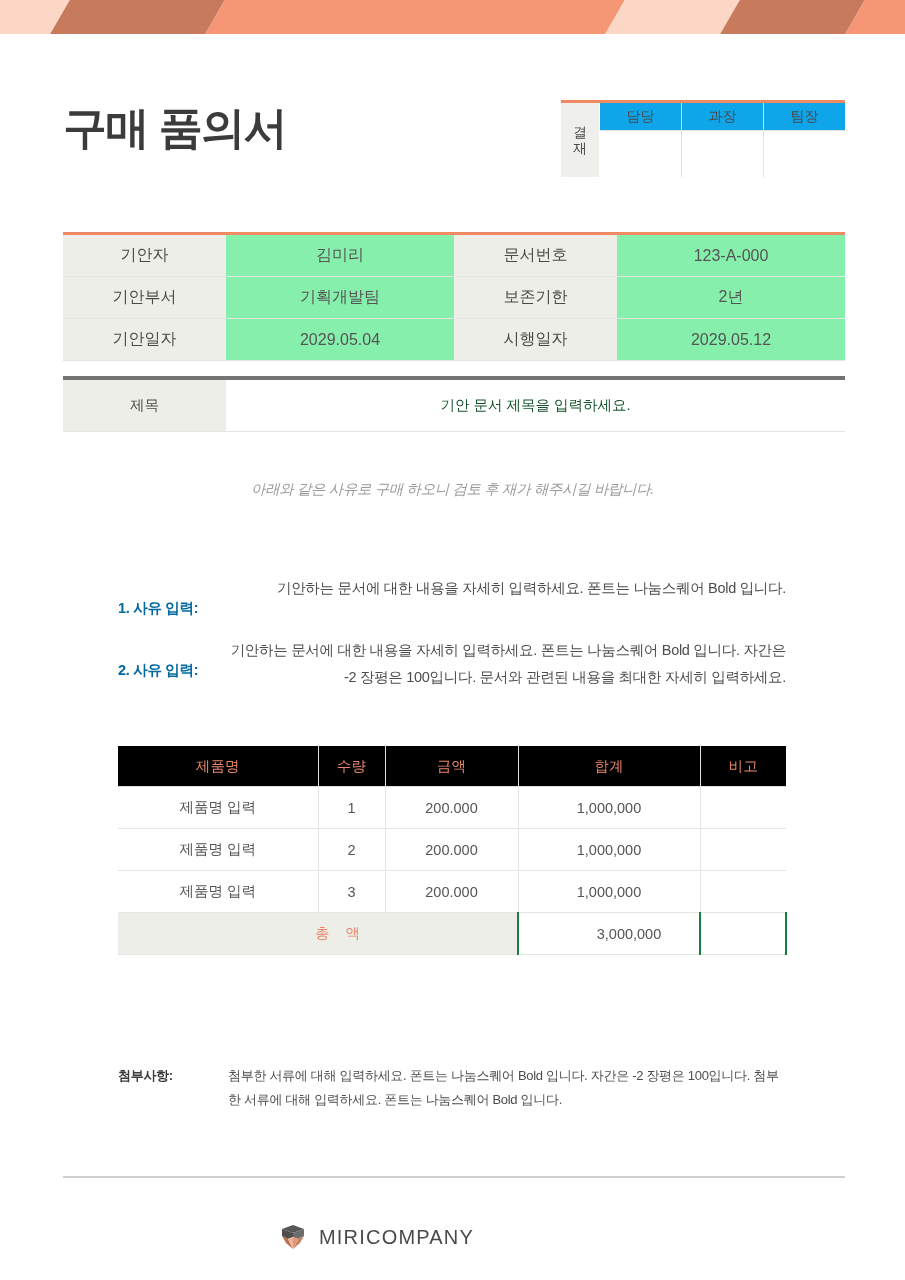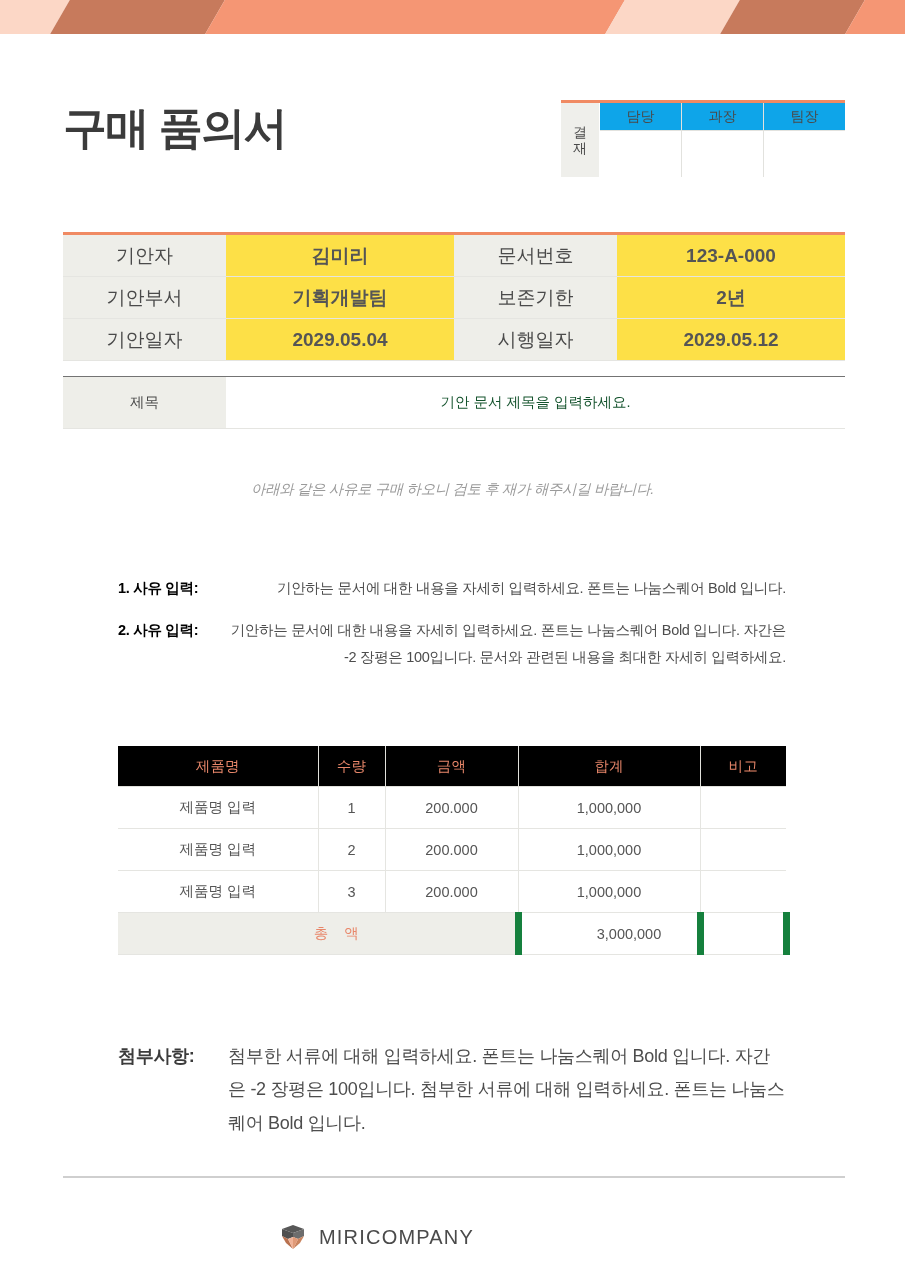--- a/index.html
+++ b/index.html
@@ -110,43 +110,42 @@
     position: absolute;
     top: 198px;
     left: 63px;
     width: 782px;
     border-top: 3px solid #f08a63;
     border-collapse: collapse;
     table-layout: fixed;
   }
   .info-table td {
     height: 39px;
-    font-size: 19px;
+    font-size: 16px;
     text-align: center;
     border-bottom: 1px solid #e5e5e1;
     color: #4a4a4a;
   }
   .info-table td.lab {
     background: #eeeee9;
     color: #4a4a4a;
     font-weight: normal;
   }
   .info-table td.val {
-    background: #fde047;
+    background: #86efac;
     color: #555555;
-    font-weight: bold;
   }
 
   
   .subject-table {
     position: absolute;
     top: 342px;
     left: 63px;
     width: 782px;
-    border-top: 1px solid #737373;
+    border-top: 4px solid #737373;
     border-collapse: collapse;
     table-layout: fixed;
   }
   .subject-table td {
     height: 49px;
     font-size: 14.5px;
     text-align: center;
     border-bottom: 1px solid #e5e5e1;
     color: #4a4a4a;
   }
@@ -177,22 +176,23 @@
     display: flex;
     margin-bottom: 16px;
     font-size: 14.5px;
     line-height: 1.82;
     color: #4d4d4d;
     letter-spacing: -0.3px;
   }
   .reason .rlabel {
     flex: 0 0 110px;
     font-weight: bold;
-    color: #000000;
+    color: #0369a1;
     white-space: nowrap;
+    margin-top: 20px;
   }
   .reason .rbody { flex: 1; text-align: right; }
 
   
   .items-heading {
     position: absolute;
     top: 682px;
     left: 118px;
     font-size: 14.5px;
     font-weight: bold;
@@ -224,41 +224,41 @@
     font-size: 14.5px;
     text-align: center;
     color: #555555;
     background: #ffffff;
     border-right: 1px solid #e5e5e1;
     border-bottom: 1px solid #e5e5e1;
   }
   .items-table td:last-child { border-right: none; }
   .items-table tr.total td {
     background: #eeeee9;
-    border-right: 7px solid #15803d;
+    border-right: 2px solid #15803d;
     padding-left: 41px;
   }
   .items-table tr.total td.total-label {
     color: #e8876a;
     letter-spacing: 6px;
     text-indent: 6px;
   }
   .items-table tr.total td.total-value,
   .items-table tr.total td.total-blank {
     background: #ffffff;
   }
 
   
   .attach {
     position: absolute;
-    top: 1006px;
+    top: 1030px;
     left: 118px;
     width: 668px;
     display: flex;
-    font-size: 18px;
+    font-size: 13px;
     line-height: 1.85;
     color: #4d4d4d;
     letter-spacing: -0.3px;
   }
   .attach .alabel {
     flex: 0 0 110px;
     font-weight: bold;
     color: #3b3b3b;
     white-space: nowrap;
   }

